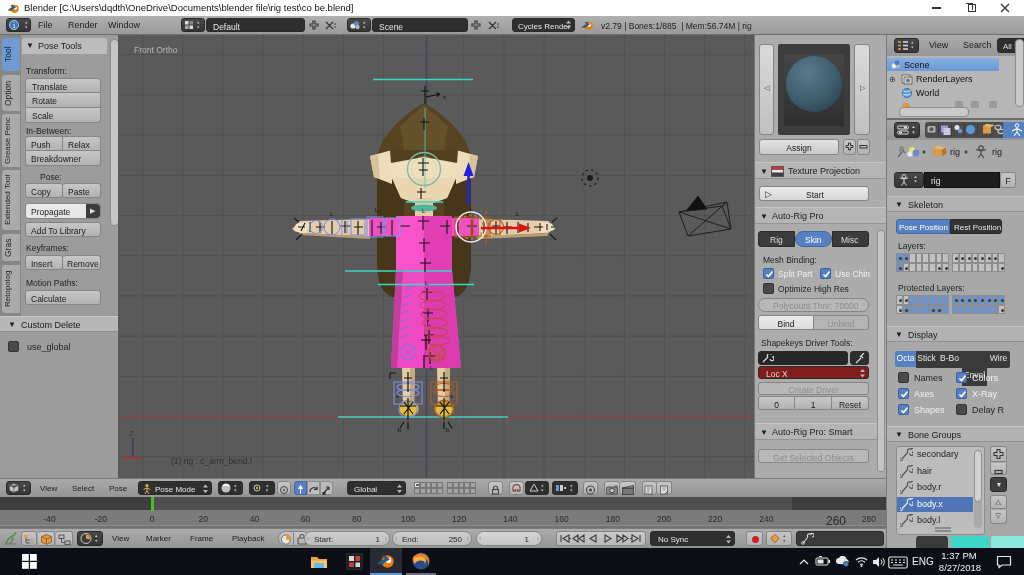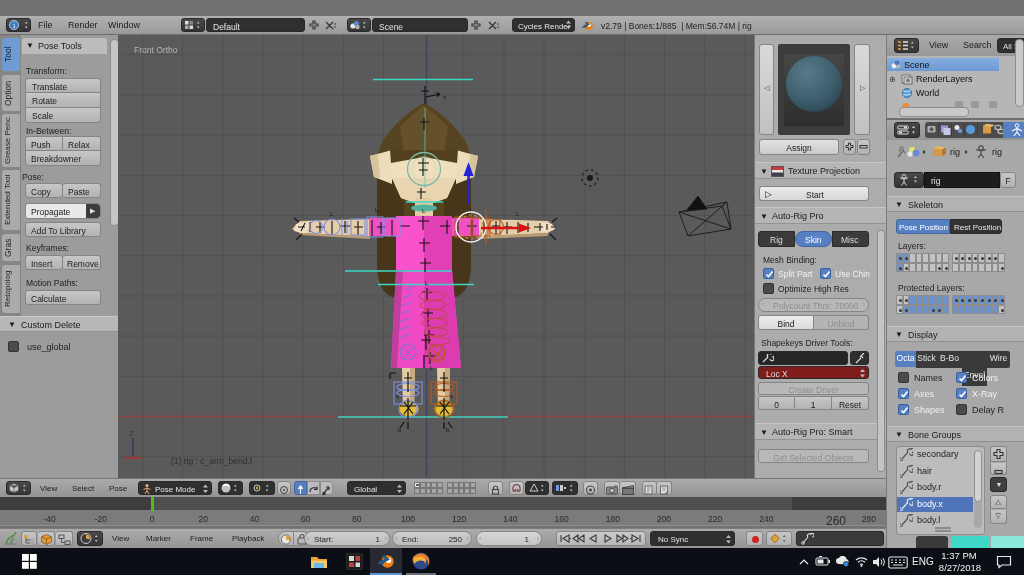--- a/index.html
+++ b/index.html
@@ -15,20 +15,34 @@
   .phead{position:absolute;background:#b3b3b3;color:#1b1b1b;box-sizing:border-box;}
   .lbl{position:absolute;color:#1e1e1e;}
   .ck{position:absolute;width:11px;height:11px;border-radius:2px;box-sizing:border-box;}
   .ckon{background:#5680c2;border:1px solid #3a5e9e;}
   .ckoff{background:#4a4a4a;border:1px solid #333;}
 </style>
 </head>
 <body>
 <div id="stage">
 
+  <div class="abs" id="titlebar" style="left:0;top:0;width:1024px;height:16px;background:#ffffff;">
+    <svg class="abs" style="left:7px;top:2px;" width="13" height="13" viewBox="0 0 13 13">
+      <circle cx="7.6" cy="6.8" r="4.1" fill="#e87d0d"></circle>
+      <circle cx="8.3" cy="6.1" r="1.7" fill="#fff"></circle>
+      <path d="M0.5 8.5 Q3 5.5 6 5.2 L3.5 3.2 L5.5 2.8 L9 5.5 Q6 6.5 4.5 8.8 Z" fill="#265787"></path>
+    </svg>
+    <div class="abs" style="left:24px;top:2px;font-size:9.5px;color:#101010;">Blender [C:\Users\dqdth\OneDrive\Documents\blender file\rig test\co be.blend]</div>
+    <div class="abs" style="left:932px;top:7px;width:9px;height:1.5px;background:#333;"></div>
+    <div class="abs" style="left:968px;top:4px;width:6px;height:6px;border:1.2px solid #333;"></div>
+    <div class="abs" style="left:966px;top:3px;width:6px;height:6px;border:1.2px solid #333;border-bottom:none;border-left:none;"></div>
+    <svg class="abs" style="left:1000px;top:3px;" width="10" height="10" viewBox="0 0 10 10">
+      <path d="M1 1 L9 9 M9 1 L1 9" stroke="#333" stroke-width="1.3"></path>
+    </svg>
+  </div>
 
   <div class="abs" id="infoheader" style="left:0;top:16px;width:1024px;height:19px;
        background:linear-gradient(#b0b0b0,#9a9a9a);border-bottom:1px solid #6e6e6e;box-sizing:border-box;">
     <div class="dbtn" style="left:6px;top:2px;width:25px;height:14px;">
       <svg width="23" height="12" viewBox="0 0 23 12" style="position:absolute;left:0;top:0;">
         <circle cx="7" cy="6" r="4.5" fill="#3879c0" stroke="#cfe0f0" stroke-width="0.8"></circle>
         <text x="7" y="9" font-size="8" fill="#fff" text-anchor="middle" font-family="Liberation Serif">i</text>
         <path d="M18 4.5 L20.5 4.5 L19.25 2.5 Z M18 7.5 L20.5 7.5 L19.25 9.5 Z" fill="#ccc"></path>
       </svg>
     </div>
@@ -109,21 +123,21 @@
       <span style="position:absolute;left:16px;top:2.5px;font-size:9px;">Pose Tools</span>
     </div>
     <div class="lbl" style="left:26px;top:31px;font-size:8.5px;">Transform:</div>
     <div class="btn" style="left:25px;top:43px;width:76px;height:15px;font-size:8.5px;padding-top:2.5px;text-align:left;padding-left:6px;border-radius:3px 3px 0 0;">Translate</div>
     <div class="btn" style="left:25px;top:58px;width:76px;height:15px;font-size:8.5px;padding-top:2.5px;text-align:left;padding-left:6px;border-radius:0;border-top:none;">Rotate</div>
     <div class="btn" style="left:25px;top:73px;width:76px;height:15px;font-size:8.5px;padding-top:2.5px;text-align:left;padding-left:6px;border-radius:0 0 3px 3px;border-top:none;">Scale</div>
     <div class="lbl" style="left:26px;top:91px;font-size:8.5px;">In-Between:</div>
     <div class="btn" style="left:25px;top:101px;width:38px;height:15px;font-size:8.5px;padding-top:2.5px;text-align:left;padding-left:5px;border-radius:3px 0 0 0;">Push</div>
     <div class="btn" style="left:63px;top:101px;width:38px;height:15px;font-size:8.5px;padding-top:2.5px;text-align:left;padding-left:5px;border-radius:0 3px 0 0;border-left:none;">Relax</div>
     <div class="btn" style="left:25px;top:116px;width:76px;height:15px;font-size:8.5px;padding-top:2.5px;text-align:left;padding-left:5px;border-radius:0 0 3px 3px;border-top:none;">Breakdowner</div>
-    <div class="lbl" style="left:22px;top:137px;font-size:8.5px;">Pose:</div>
+    <div class="lbl" style="left:40px;top:137px;font-size:8.5px;">Pose:</div>
     <div class="btn" style="left:25px;top:148px;width:38px;height:15px;font-size:8.5px;padding-top:2.5px;text-align:left;padding-left:5px;">Copy</div>
     <div class="btn" style="left:63px;top:148px;width:38px;height:15px;font-size:8.5px;padding-top:2.5px;text-align:left;padding-left:5px;border-left:none;">Paste</div>
     <div class="btn" style="left:25px;top:168px;width:76px;height:16px;font-size:8.5px;padding-top:3px;text-align:left;padding-left:5px;background:#e8e8e8;">Propagate
       <span style="position:absolute;right:0;top:0;width:14px;height:14px;background:#3c3c3c;border-radius:0 3px 3px 0;">
         <span style="position:absolute;left:4px;top:3px;font-size:7px;color:#ddd;">▶</span>
         </span>
     </div>
     <div class="btn" style="left:25px;top:187px;width:76px;height:15px;font-size:8.5px;padding-top:2.5px;text-align:left;padding-left:5px;">Add To Library</div>
     <div class="lbl" style="left:26px;top:208px;font-size:8.5px;">Keyframes:</div>
     <div class="btn" style="left:25px;top:220px;width:38px;height:15px;font-size:8.5px;padding-top:2.5px;text-align:left;padding-left:5px;">Insert</div>

